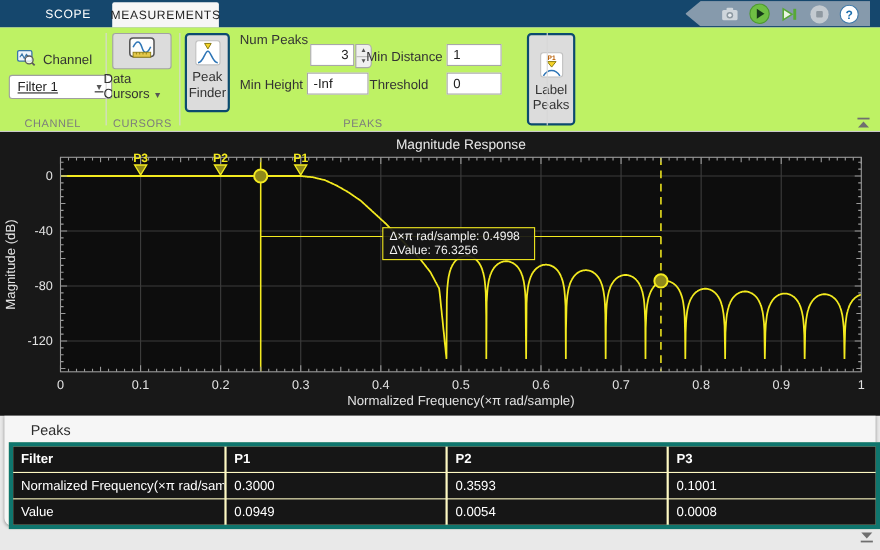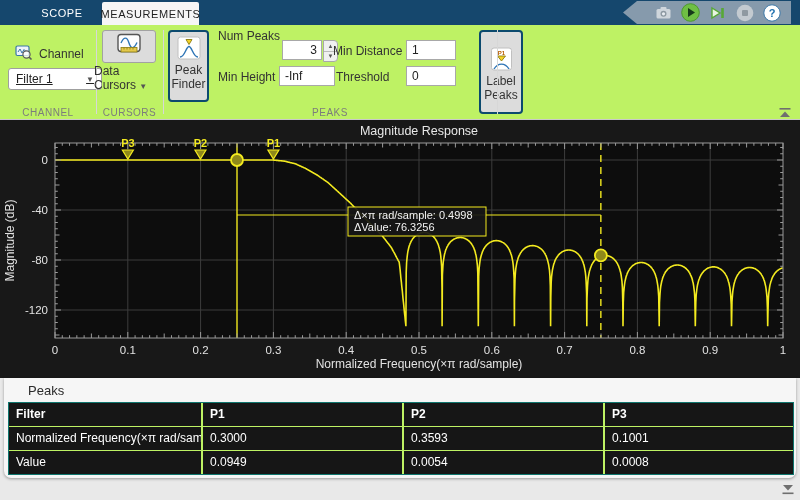--- a/index.html
+++ b/index.html
@@ -40,22 +40,22 @@
   
   .plot{position:absolute;left:0;top:120px;width:800px;height:258px;background:#181818;}
   .plot svg{display:block;}
   .plot text{font-family:"Liberation Sans","DejaVu Sans",sans-serif;}
   
   .dock{position:absolute;left:0;top:378px;width:800px;height:122px;background:#e9e9e9;}
   .panel{position:absolute;left:4px;top:0;width:792px;height:100px;background:#f6f6f6;
          border-radius:0 0 7px 7px;box-shadow:0 1px 3px rgba(0,0,0,.35);}
   .panel-title{position:absolute;left:24px;top:5px;font-size:13px;color:#2b2b2b;}
   .ptable{position:absolute;left:4px;top:24px;width:784px;display:grid;
-          grid-template-columns:192px 199px 199px 1fr;gap:1px 2px;background:#bef264;
-          border:1px solid #0f766e;}
+          grid-template-columns:192px 199px 199px 1fr;gap:1px 2px;background:#fef9c3;
+          border:4px solid #0f766e;}
   .ptable .cell{background:#161616;color:#fff;font-size:12px;padding:4px 7px;height:15px;line-height:15px;
                 white-space:nowrap;overflow:hidden;}
   .ptable .hcell{font-weight:bold;}
   .collapse-icn{position:absolute;}
 </style>
 </head>
 <body>
 
 <div id="app">
 

